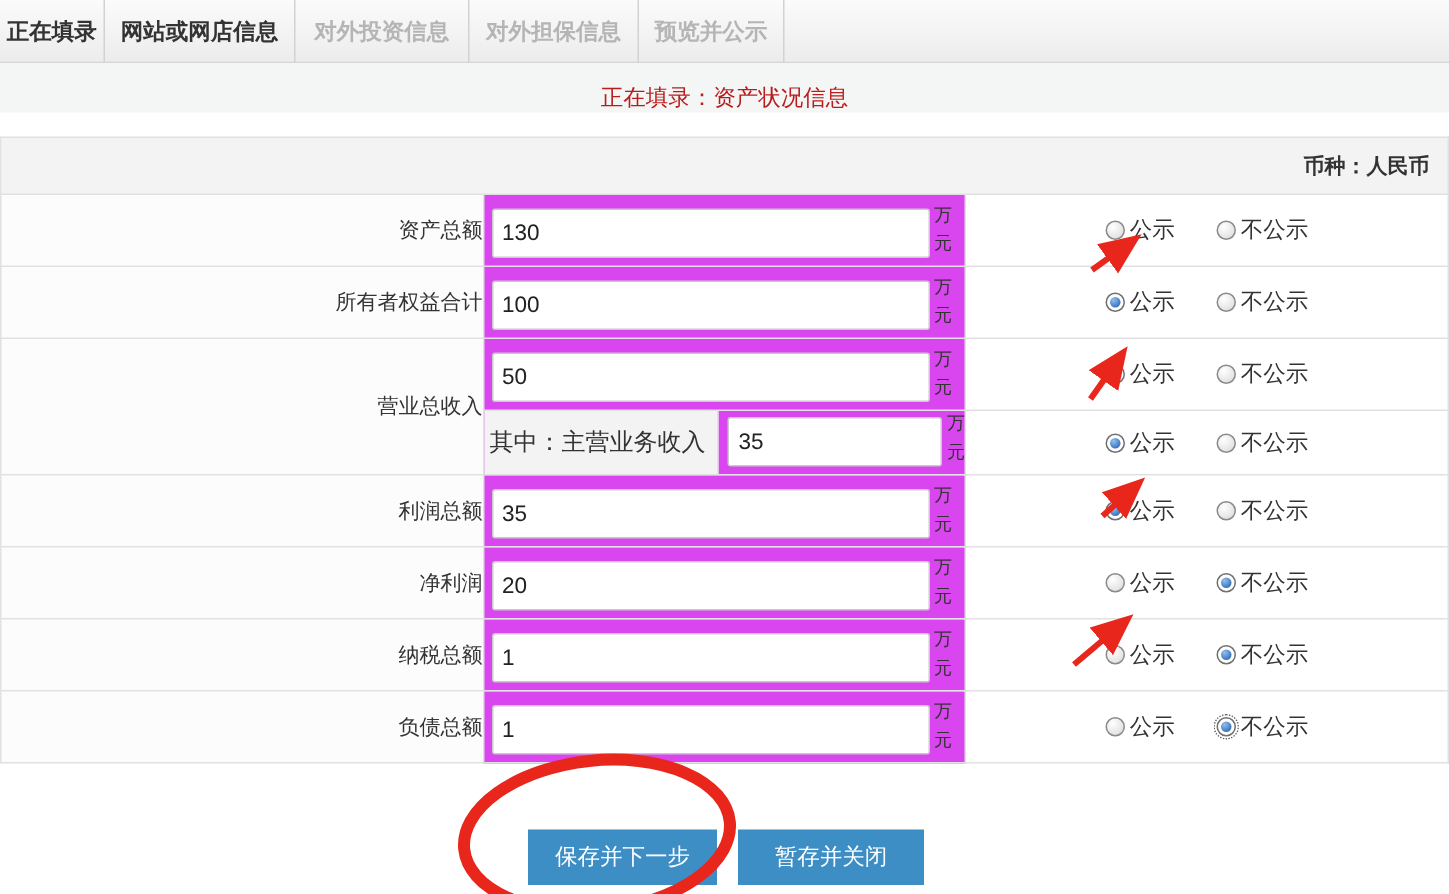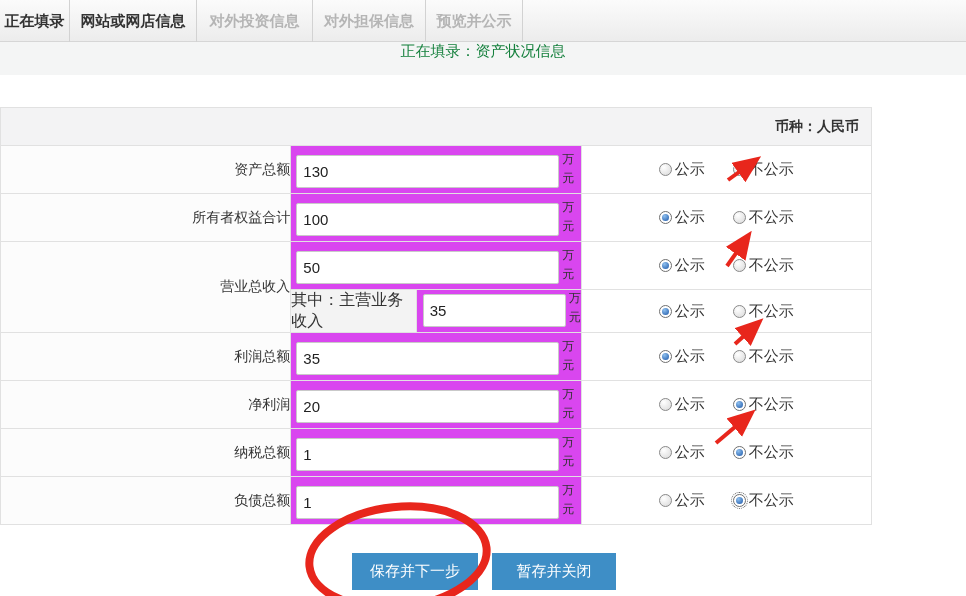--- a/index.html
+++ b/index.html
@@ -13,25 +13,25 @@
   .tab { display:flex; align-items:center; justify-content:center;
     font-size:15px; font-weight:bold; color:#333;
     border-right:1px solid #d2d2d2; height:42px; cursor:pointer; }
   .tab.t0 { width:70px; } .tab.t1 { width:127px; } .tab.t2 { width:117px; }
   .tab.t3 { width:116px; } .tab.t4 { width:113px; } .tab.t5 { width:97px; }
   .tab.active { background:#fff; border-bottom:5px solid #9c0c0e; }
   .tab.disabled { color:#b5b5b5; cursor:default;font-family:Liberation Serif, serif; }
   .tabbar-filler { flex:1; }
 
   
-  .banner { height:33px; background:#f4f5f5; display:flex; align-items:flex-start;
-    justify-content:center; font-size:15px; color:#15803d; }
-
-  
-  table.asset { position:absolute; top:107px; left:0; width:872px;
+  .banner { height:33px; background:#f4f5f5; display:flex; align-items:flex-end;
+    justify-content:center; font-size:15px; color:#b91c1c; }
+
+  
+  table.asset { position:absolute; top:91px; left:0; width:966px;
     border-collapse:collapse; table-layout:fixed; }
   table.asset td { border:1px solid #e1e1e1; padding:0; vertical-align:middle; }
   tr.head-row td { height:38px; background:#f3f3f4; text-align:right;
     font-size:14px; font-weight:bold; padding-right:12px; }
   tr.data-row { height:43px; }
   td.label-cell { width:291px; background:#fcfcfc; text-align:right;
     font-size:14px; padding-right:8px; color:#333; }
   td.input-cell { width:389px; background:#d946ef; }
   td.radio-cell { width:286px; background:#fff; }
   .input-wrap { display:flex; align-items:flex-end; padding:4px 0 5px 5px; }

